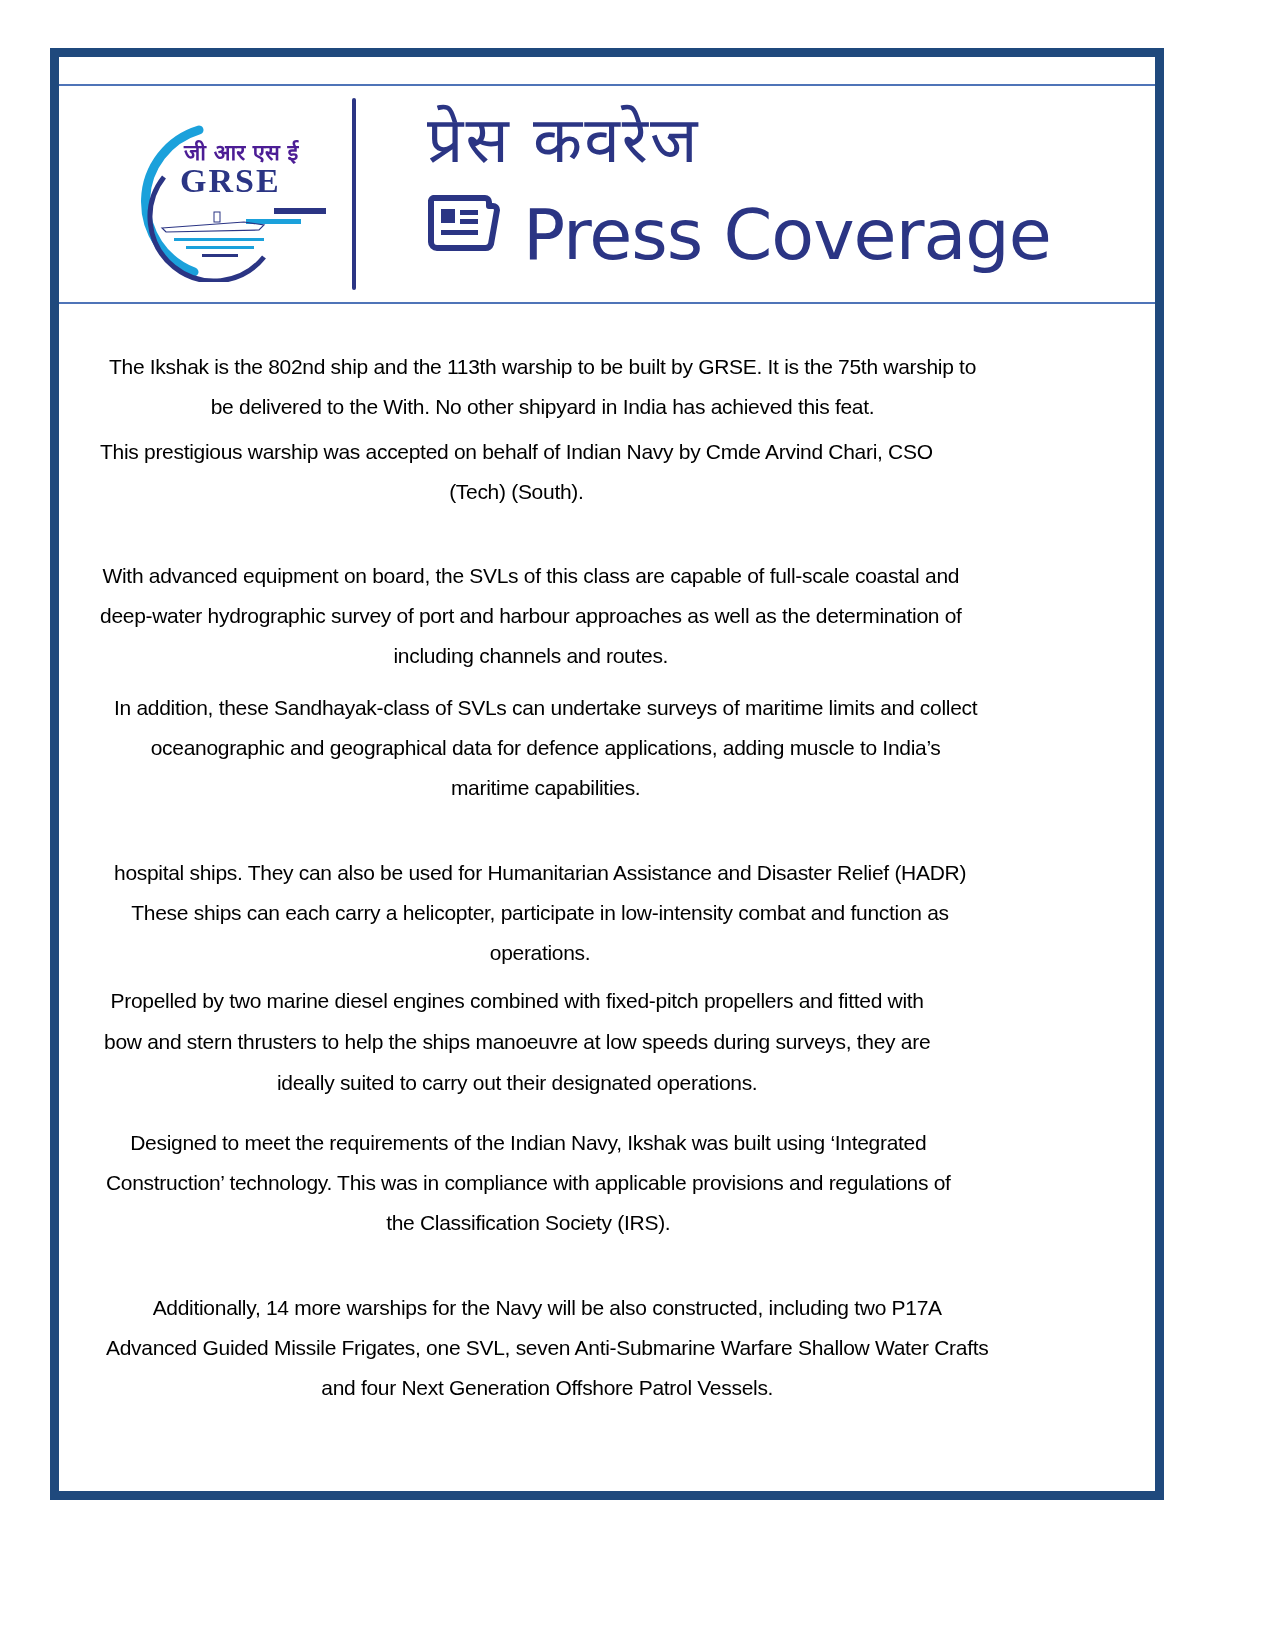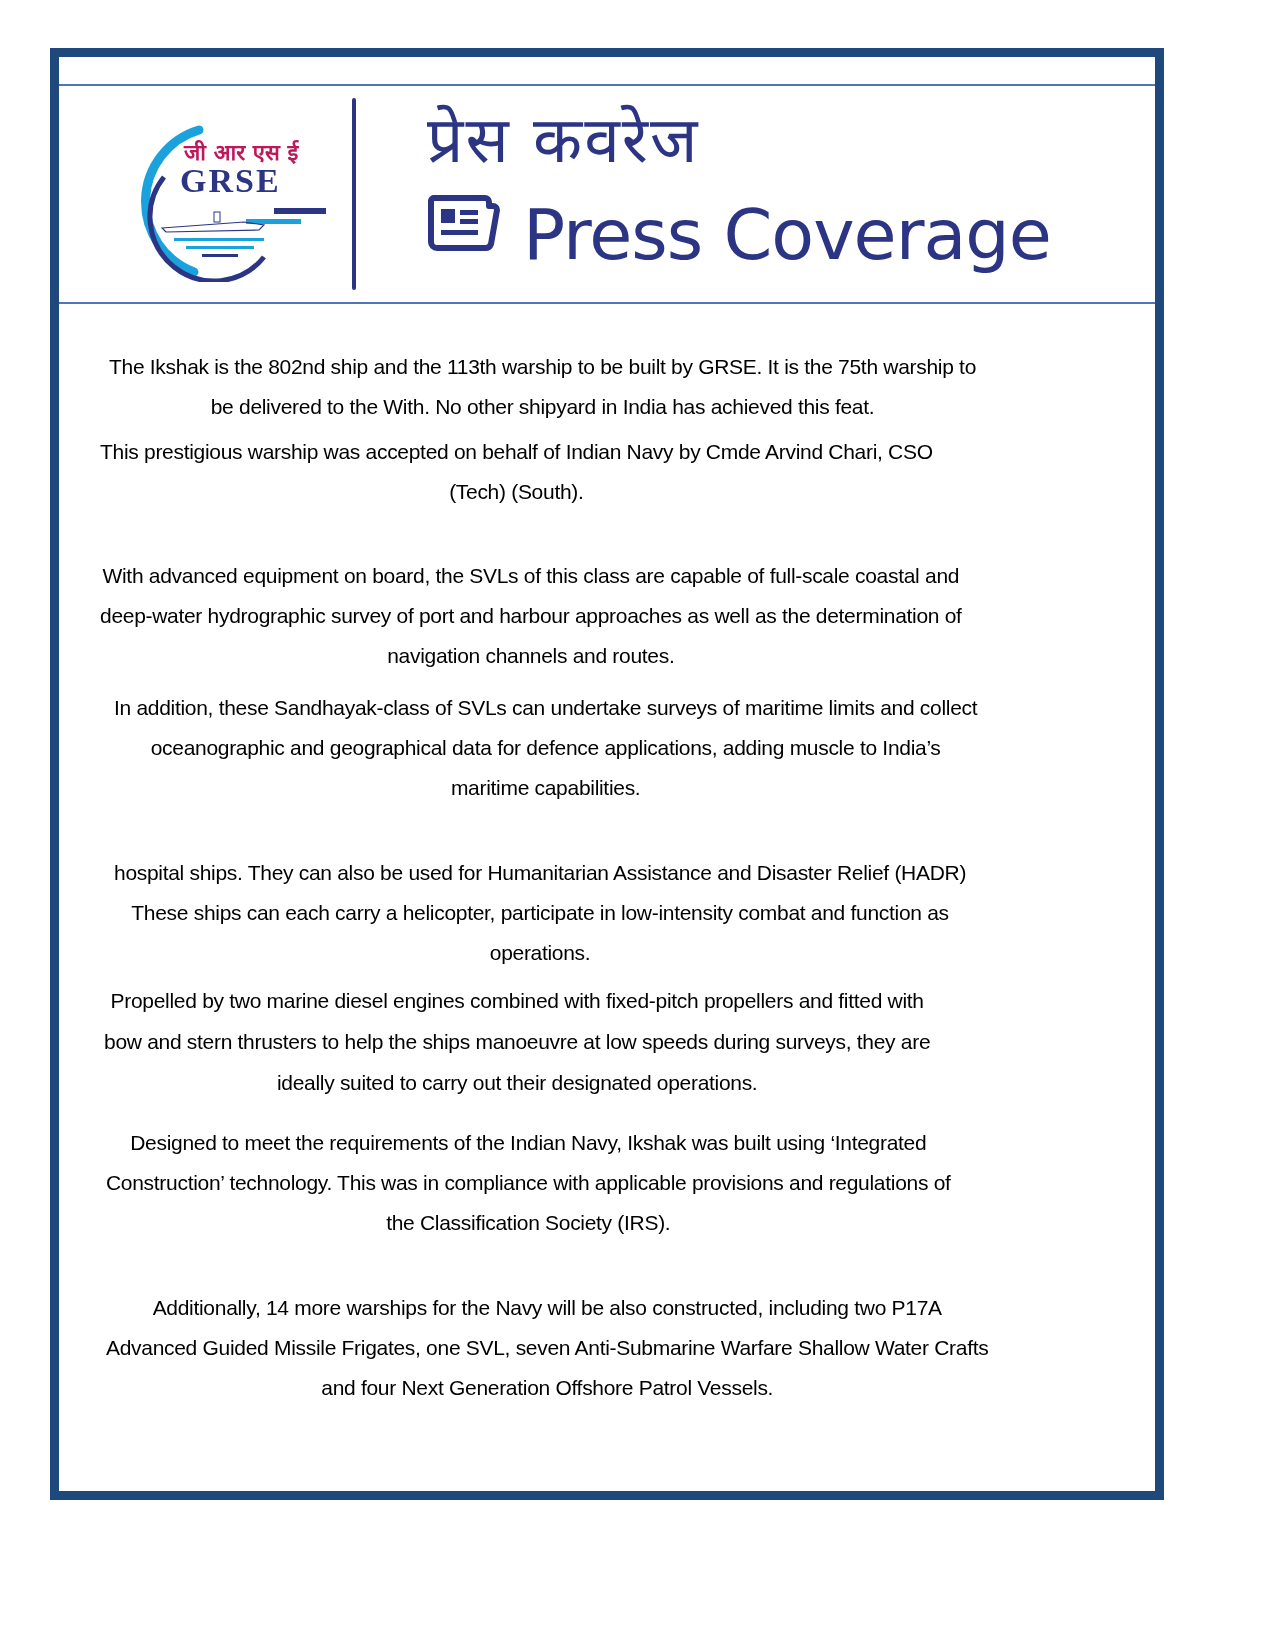--- a/index.html
+++ b/index.html
@@ -7,21 +7,21 @@
   .frame {
     position: absolute; left: 50px; top: 48px; width: 1114px; height: 1452px;
     box-sizing: border-box; border: 9px solid #1F497D; background: #fff;
   }
   .rule { position: absolute; left: 0; right: 0; height: 2px; background: #4F74B8; }
   .rule.top { top: 27px; }
   .rule.bottom { top: 245px; }
   .header { position: absolute; left: 0; right: 0; top: 29px; height: 216px; }
   .logo { position: absolute; left: 65px; top: 36px; width: 225px; height: 160px; }
   .logo-hindi { position: absolute; left: 60px; top: 14px; font-family: "DejaVu Sans", sans-serif;
-    font-weight: bold; font-size: 22px; color: #be185d; white-space: nowrap; }
+    font-weight: bold; font-size: 22px; color: #4c1d95; white-space: nowrap; }
   .logo-grse { position: absolute; left: 56px; top: 40px; font-family: Liberation Serif, serif;
     font-weight: bold; font-size: 34px; letter-spacing: 2px; color: #2B3584; }
   .divider { position: absolute; left: 293px; top: 12px; width: 4px; height: 192px; background: #2B3584; border-radius: 2px; }
   .title-hindi { position: absolute; left: 368px; top: 8px; font-family: "DejaVu Serif", serif;
     font-size: 64px; color: #2B3584; white-space: nowrap; letter-spacing: 2px; }
   .title-en { position: absolute; left: 368px; top: 108px; display: flex; align-items: flex-start; }
   .title-en-text { font-family: "DejaVu Sans", sans-serif; font-size: 70px; color: #2B3584; margin-left: 22px; letter-spacing: -1px; }
   .news-icon { width: 74px; height: 58px; }
   .content { position: absolute; left: 0; right: 0; top: 260px; }
   .p { position: absolute; font-family: "Liberation Sans", sans-serif; font-size: 21px;
@@ -73,21 +73,21 @@
       <div>The Ikshak is the 802nd ship and the 113th warship to be built by GRSE. It is the 75th warship to</div>
       <div>be delivered to the With. No other shipyard in India has achieved this feat.</div>
     </div>
     <div class="p" style="left:41px;top:115px">
       <div>This prestigious warship was accepted on behalf of Indian Navy by Cmde Arvind Chari, CSO</div>
       <div>(Tech) (South).</div>
     </div>
     <div class="p" style="left:41px;top:239px">
       <div>With advanced equipment on board, the SVLs of this class are capable of full-scale coastal and</div>
       <div>deep-water hydrographic survey of port and harbour approaches as well as the determination of</div>
-      <div>navigation channels and routes.</div>
+      <div>including channels and routes.</div>
     </div>
     <div class="p" style="left:55px;top:371px">
       <div>In addition, these Sandhayak-class of SVLs can undertake surveys of maritime limits and collect</div>
       <div>oceanographic and geographical data for defence applications, adding muscle to India’s</div>
       <div>maritime capabilities.</div>
     </div>
     <div class="p" style="left:55px;top:536px">
       <div>hospital ships. They can also be used for Humanitarian Assistance and Disaster Relief (HADR)</div>
       <div>These ships can each carry a helicopter, participate in low-intensity combat and function as</div>
       <div>operations.</div>

